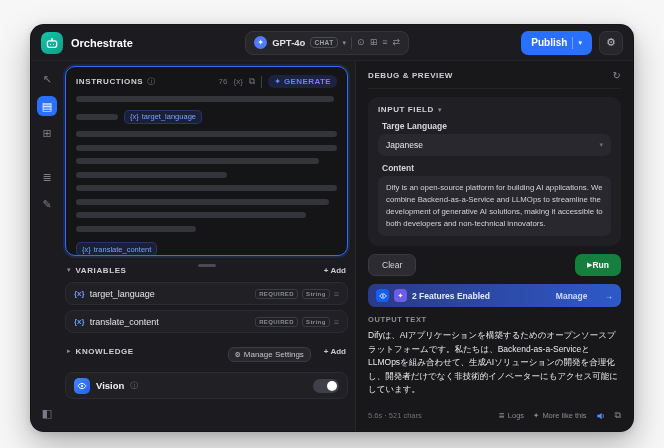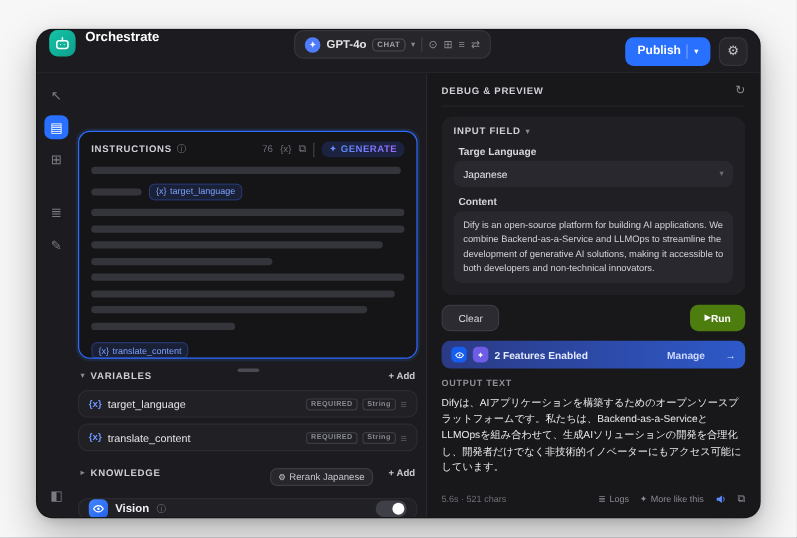--- a/index.html
+++ b/index.html
@@ -2,21 +2,21 @@
 <html><head>
 <meta charset="utf-8">
 <style>
   html,body{width:664px;height:448px;margin:0;overflow:hidden;background:#f7f7f8;
     font-family:"Liberation Sans","DejaVu Sans",sans-serif;-webkit-font-smoothing:antialiased;}
   *{box-sizing:border-box;}
   .window{position:absolute;left:30px;top:24px;width:604px;height:408px;background:#1c1c20;
     border-radius:14px;box-shadow:0 14px 34px rgba(0,0,0,.28),0 2px 8px rgba(0,0,0,.12);
     overflow:hidden;display:flex;flex-direction:column;border:1px solid rgba(0,0,0,.25);}
   
-  .hdr{height:36px;display:flex;padding:0 10px;gap:8px;border-bottom:1px solid #242428;flex:0 0 auto;}
+  .hdr{height:36px;display:flex;align-items:center;padding:0 10px;gap:8px;border-bottom:1px solid #242428;flex:0 0 auto;}
   .app-icon{width:22px;height:22px;border-radius:7px;background:linear-gradient(135deg,#14c4a6,#0d9f8c);
     display:grid;place-items:center;flex:0 0 auto;}
   .hdr-title{color:#fff;font-size:11px;font-weight:700;}
   .model-chip{margin-left:auto;display:flex;align-items:center;gap:5px;background:#26262b;border:1px solid #35353b;
     border-radius:8px;height:24px;padding:0 8px;color:#e4e4e7;font-size:9.5px;}
   .model-icon{width:13px;height:13px;border-radius:50%;background:#4f7cff;color:#fff;display:grid;place-items:center;font-size:8px;}
   .model-name{font-weight:700;}
   .mode-badge{border:1px solid #4b4b52;color:#9f9fa8;font-size:6.5px;font-weight:700;letter-spacing:.4px;
     padding:1px 3px;border-radius:4px;}
   .chip-chevron{color:#8a8a93;font-size:7px;}
@@ -32,21 +32,21 @@
   .bd{flex:1;display:flex;min-height:0;}
   .side{width:32px;flex:0 0 auto;display:flex;flex-direction:column;align-items:center;padding:8px 0 8px;gap:7px;}
   .side-ic{width:20px;height:20px;border-radius:6px;display:grid;place-items:center;color:#7c7c86;font-size:11px;}
   .side-ic.active{background:#2970ff;color:#fff;}
   .side-gap{height:10px;}
   .side-bottom{margin-top:auto;}
   .main{flex:1;display:flex;min-width:0;}
   
   .left-col{width:292px;flex:0 0 auto;padding:5px 7px 8px 2px;display:flex;flex-direction:column;gap:8px;overflow:hidden;}
   .inst-panel{border:1px solid #2e6bff;box-shadow:0 0 0 2px rgba(41,112,255,.14);border-radius:10px;background:#151518;
-    height:190px;display:flex;flex-direction:column;padding:8px 10px 6px;margin-top:43px;}
+    height:190px;display:flex;flex-direction:column;padding:8px 10px 6px;}
   .inst-hdr{display:flex;align-items:center;gap:4px;margin-bottom:8px;}
   .sec-title{font-size:8px;font-weight:700;letter-spacing:.6px;color:#cfcfd6;}
   .info-ic{color:#6f6f78;font-size:8px;}
   .inst-tools{margin-left:auto;display:flex;align-items:center;gap:6px;color:#6f6f78;font-size:8px;}
   .gen-chip{display:flex;align-items:center;gap:3px;background:#1c2340;border-radius:6px;padding:2px 6px;cursor:pointer;}
   .gen-star{color:#6d8dff;font-size:8px;}
   .gen-text{font-size:8px;font-weight:700;letter-spacing:.4px;background:linear-gradient(92deg,#5a8bff,#a06bff);
     -webkit-background-clip:text;background-clip:text;color:transparent;}
   .inst-body{flex:1;display:flex;flex-direction:column;gap:7.5px;}
   .skel{height:6px;border-radius:3px;background:#34343b;}
@@ -84,21 +84,21 @@
   .desc{font-size:7.5px;color:#72727b;line-height:1.5;margin:4px 0 4px;}
   .fld-label{font-size:8.5px;color:#d6d6dc;font-weight:600;margin:7px 4px 3px;}
   .select{background:#28282e;border-radius:7px;height:22px;display:flex;align-items:center;padding:0 8px;
     font-size:8.5px;color:#e6e6ea;cursor:pointer;}
   .select .sel-chev{margin-left:auto;color:#6f6f78;font-size:7px;}
   textarea.ta{width:100%;background:#28282e;border:none;border-radius:7px;padding:6px 8px;font-size:7.8px;
     color:#d2d2d8;line-height:1.55;resize:none;height:60px;font-family:inherit;outline:none;display:block;}
   .actions-row{display:flex;align-items:center;}
   .clear-btn{background:#2b2b31;color:#d4d4da;border:1px solid #3a3a40;border-radius:7px;height:22px;
     padding:0 13px;font-size:8.5px;display:flex;align-items:center;cursor:pointer;justify-content:center;}
-  .run-btn{margin-left:auto;background:#4d7c0f;color:#fff;border-radius:7px;height:22px;padding:0 12px;
+  .run-btn{margin-left:auto;background:#15803d;color:#fff;border-radius:7px;height:22px;padding:0 12px;
     font-size:8.5px;font-weight:700;display:flex;align-items:center;gap:0;cursor:pointer;justify-content:flex-end;}
   .run-btn .play{font-size:7px;}
   .features-bar{height:23px;border-radius:7px;background:linear-gradient(90deg,#2b3a84,#2e59c9);
     display:flex;align-items:center;padding:0 8px;gap:5px;}
   .feat-ic{width:13px;height:13px;border-radius:4px;display:grid;place-items:center;font-size:7px;color:#fff;flex:0 0 auto;}
   .feat-ic.blue{background:#155eef;}
   .feat-ic.purple{background:#6d5ce6;}
   .feat-text{font-size:8.5px;color:#e3eaff;font-weight:600;}
   .manage{margin-left:auto;display:flex;align-items:center;gap:17px;font-size:8.5px;color:#cdd9ff;font-weight:600;cursor:pointer;}
   .output-sec{flex:1;display:flex;flex-direction:column;min-height:0;}
@@ -246,21 +246,21 @@
             </span>
           </div>
         </div>
 
         <div style="margin-top:4px">
           <div class="sec-hdr">
             <span class="chev">▸</span>
             <span class="sec-title">KNOWLEDGE</span>
             <span class="rerank-chip">
               <span style="font-size:7px">⚙</span>
-              <span>Rerank Japanese</span>
+              <span>Manage Settings</span>
             </span>
             <span class="add-btn" style="margin-left:8px">+ Add</span>
           </div>
         </div>
 
         <div class="vision-row">
           <span class="vision-icon">
             <svg width="10" height="10" viewBox="0 0 16 16" fill="none" stroke="#fff" stroke-width="1.6">
               <path d="M1.5 8s2.6-4.2 6.5-4.2S14.5 8 14.5 8 11.9 12.2 8 12.2 1.5 8 1.5 8z"></path>
               <circle cx="8" cy="8" r="1.7" fill="#fff" stroke="none"></circle>

